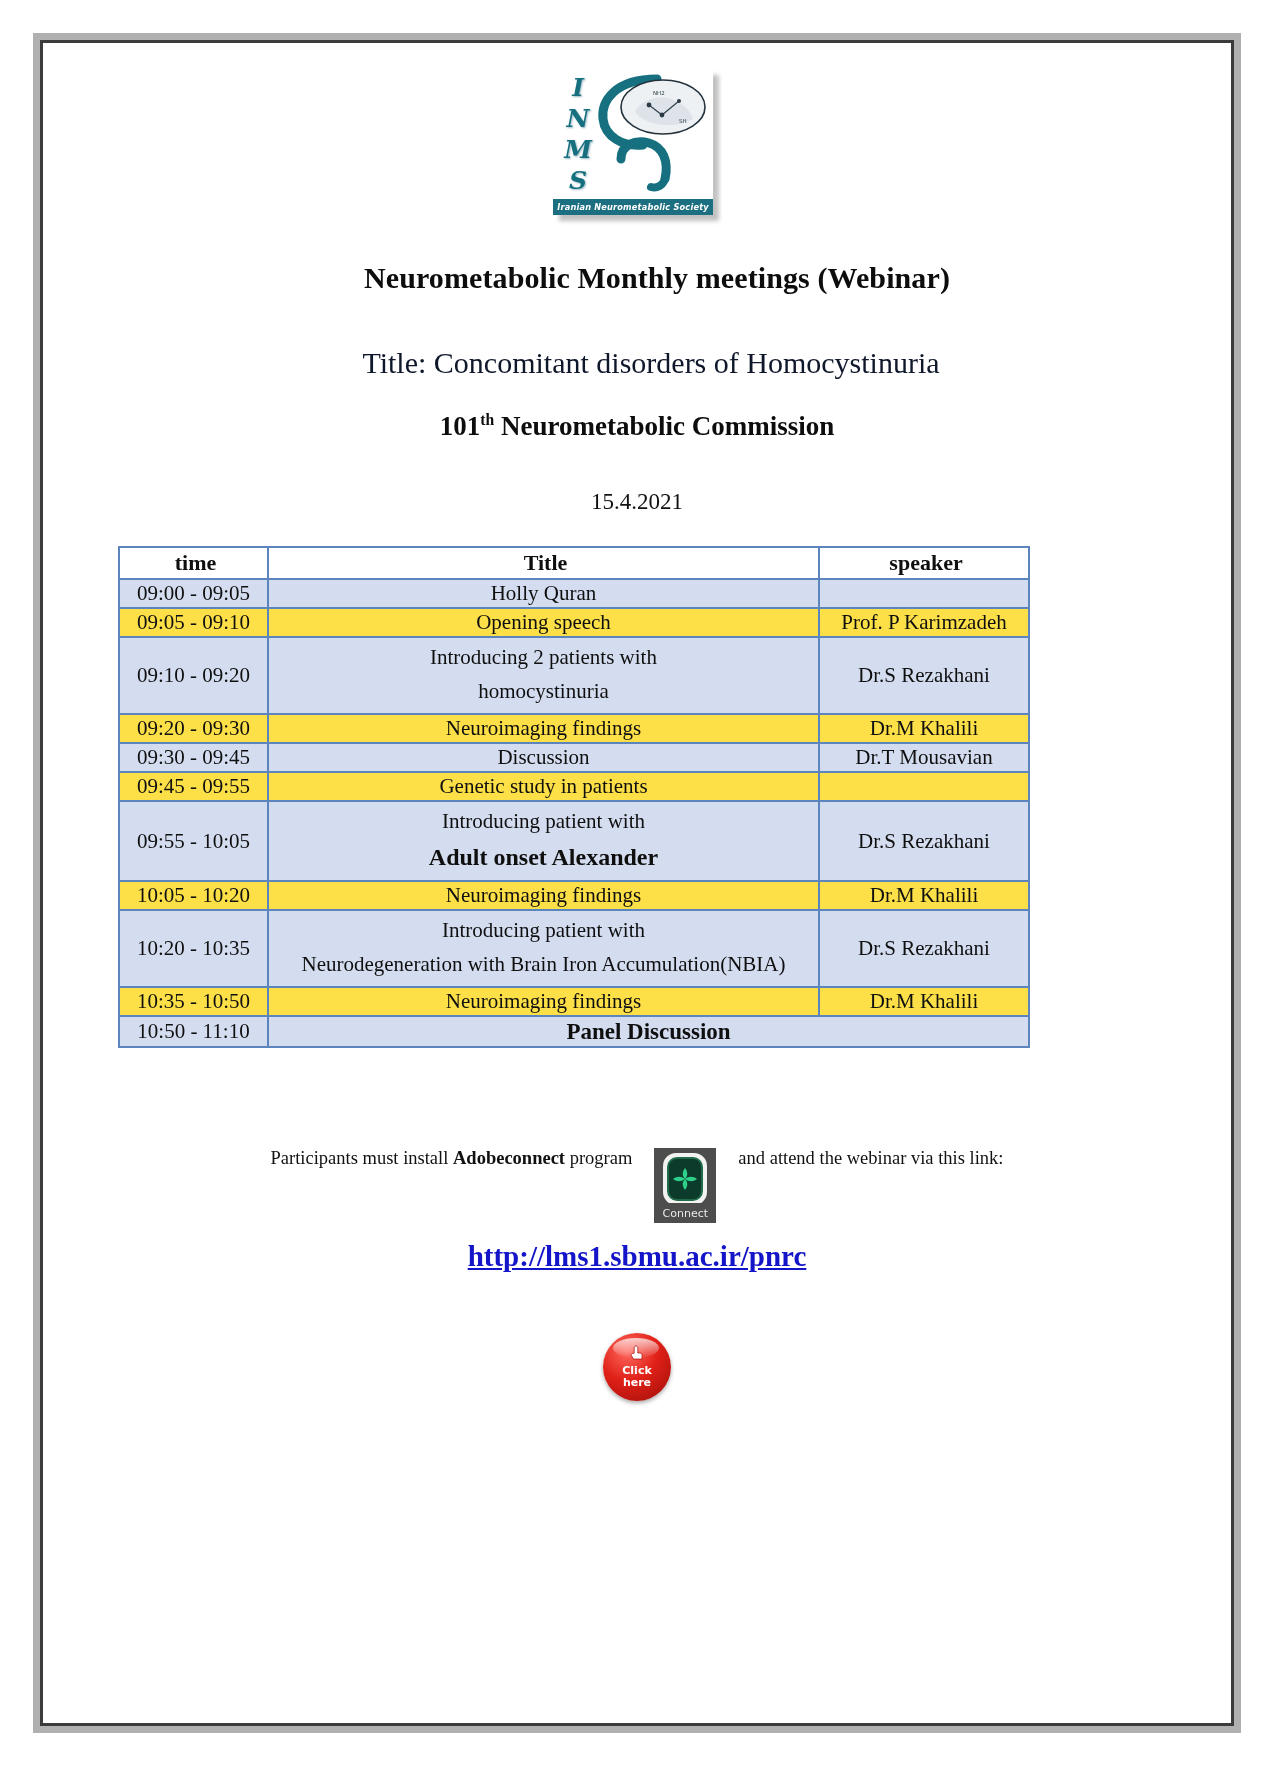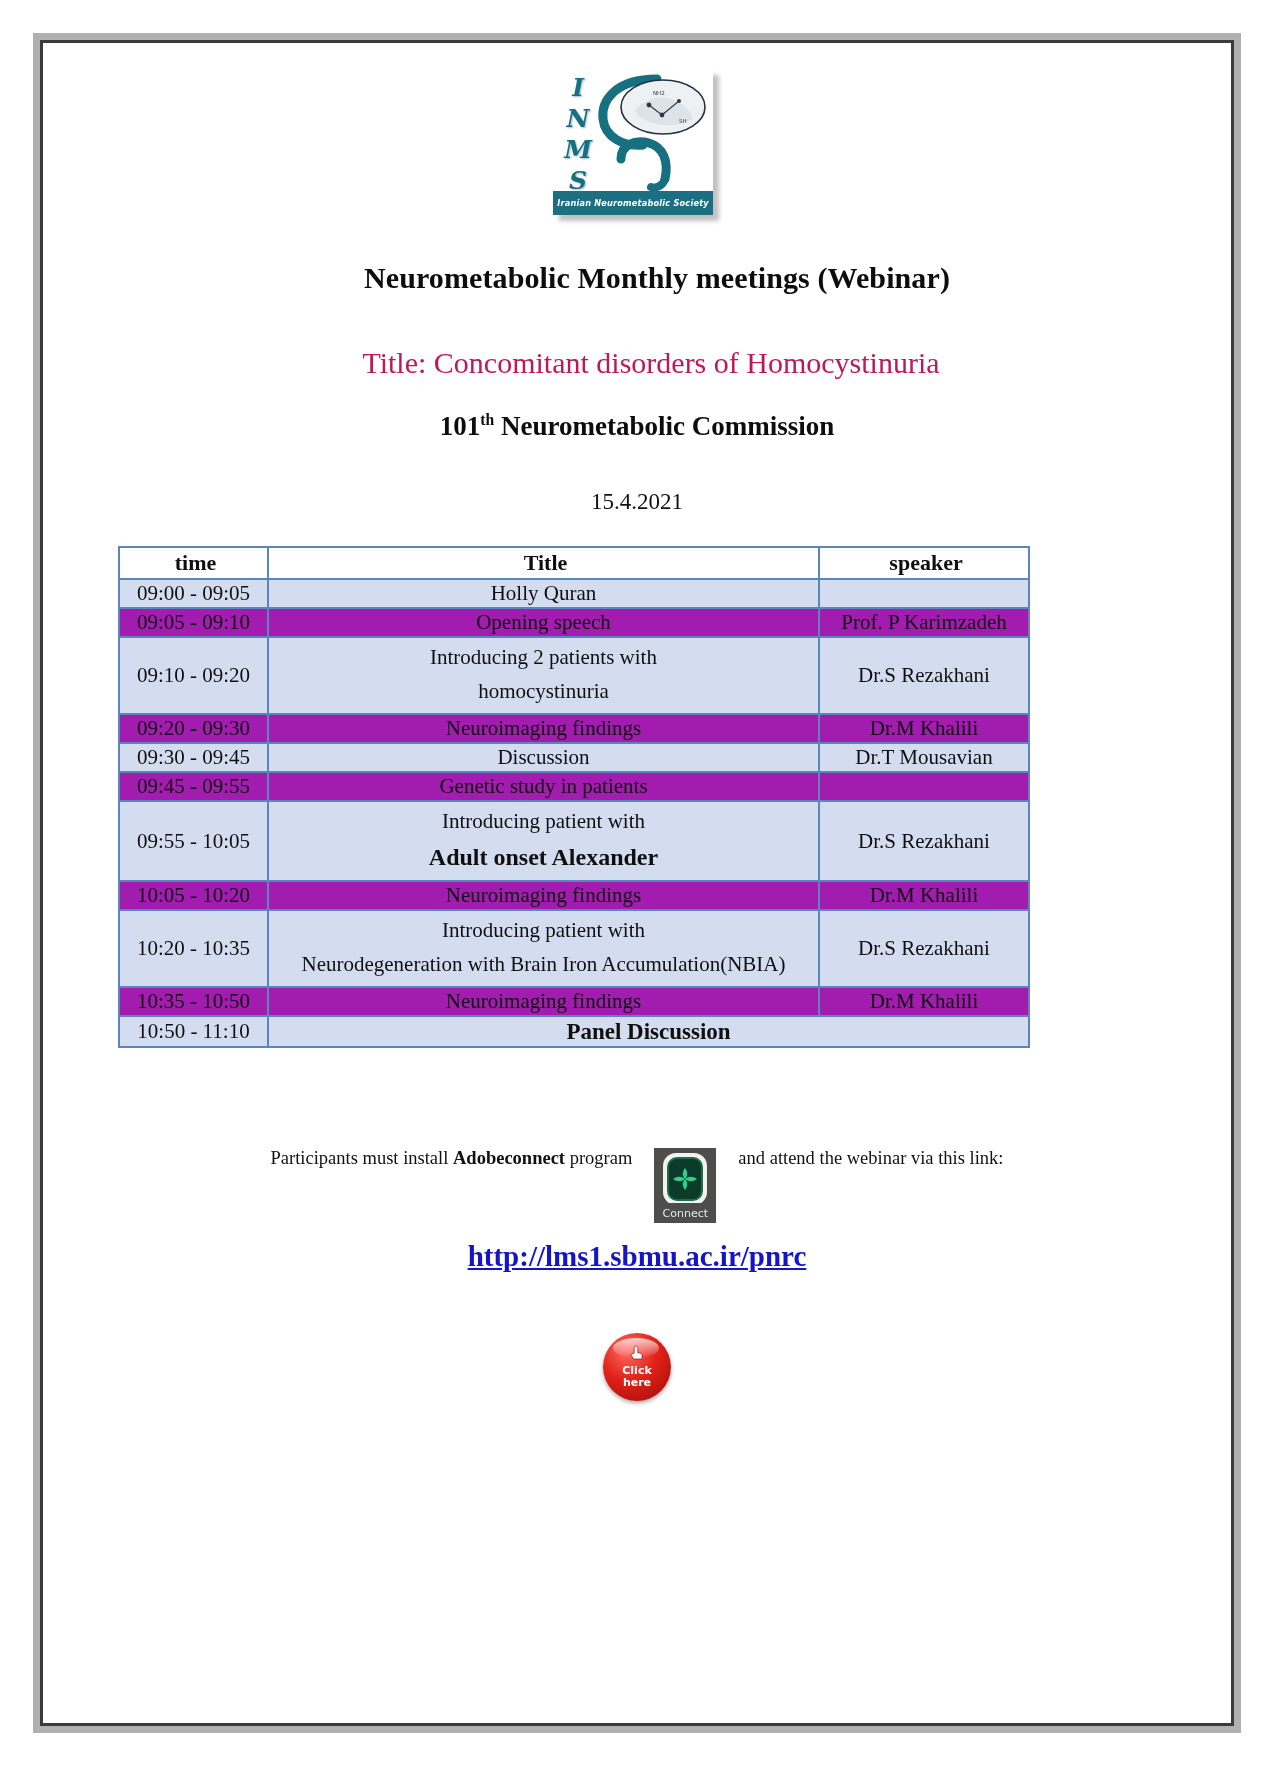--- a/index.html
+++ b/index.html
@@ -45,40 +45,40 @@
     display:flex; flex-direction:column; justify-content:space-between;
     align-items:center;
     font-family:"DejaVu Serif", serif;
     font-style:italic; font-weight:bold;
     font-size:25px; line-height:1;
     color:#16707f;
     text-shadow:1px 1px 2px rgba(120,160,175,.75);
   }
   .logo-svg{ position:absolute; left:34px; top:2px; }
   .logo-cap{
-    position:absolute; left:0; right:0; bottom:0; height:24px;
+    position:absolute; left:0; right:0; bottom:0; height:16px;
     background:#1b6f80; color:#ffffff;
     font-family:"DejaVu Sans", sans-serif;
     font-style:italic; font-weight:bold;
     font-size:8.2px; letter-spacing:.2px;
     display:flex; align-items:center; justify-content:center;
   }
 
   
   .h-main{
     position:absolute; left:0; right:0; top:218px;
     text-align:center;
     font-size:30px; font-weight:bold; color:#0d0d0d;
     letter-spacing:.1px;
     padding-left:40px;
   }
   .h-title{
     position:absolute; left:0; right:0; top:303px;
     text-align:center;
-    font-size:30px; font-weight:normal; color:#be185d;padding-left:28px;
+    font-size:30px; font-weight:normal; color:#0f172a;padding-left:28px;
   }
   .h-commission{
     position:absolute; left:0; right:0; top:368px;
     text-align:center;
     font-size:27px; font-weight:bold; color:#0d0d0d;
   }
   .h-commission sup{ font-size:.58em; vertical-align:super; }
   .h-date{
     position:absolute; left:0; right:0; top:446px;
     text-align:center;
@@ -104,21 +104,21 @@
     vertical-align:middle;
     font-size:21px;
     color:#0f0f0f;
     padding:3px 4px;
     line-height:1.0;
   }
   table.sched th{
     background:#ffffff; font-weight:bold; height:32px; font-size:22px;padding-left:8px;
   }
   tr.shade td{ background:#d4ddf0; }
-  tr.plain td{ background:#a21caf; }
+  tr.plain td{ background:#fde047; }
 
   td.time{ font-size:20.5px; }
   td.spk { font-size:21px; }
   .two-line{ display:block; }
   .two-line .l1{ display:block; padding:6px 0 13px; }
   .two-line .l2{ display:block; padding:0 0 8px; }
   .strong-line{ font-weight:bold; font-size:24px; }
   .panel-line{ font-weight:bold; font-size:23px; }
   .overflow-line{
     display:block; white-space:nowrap;

